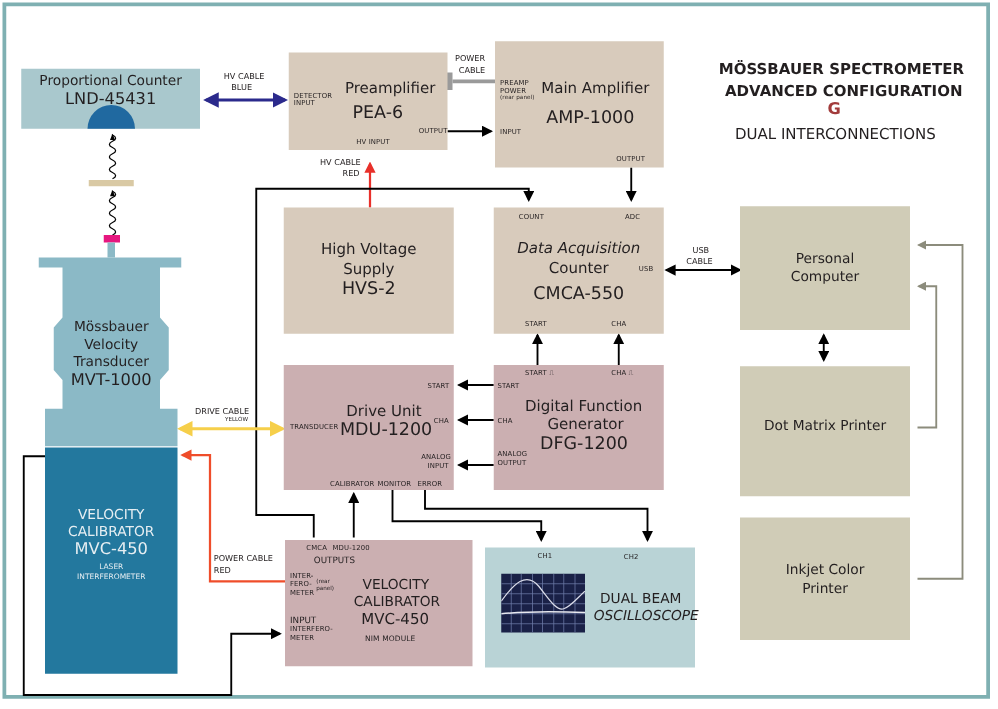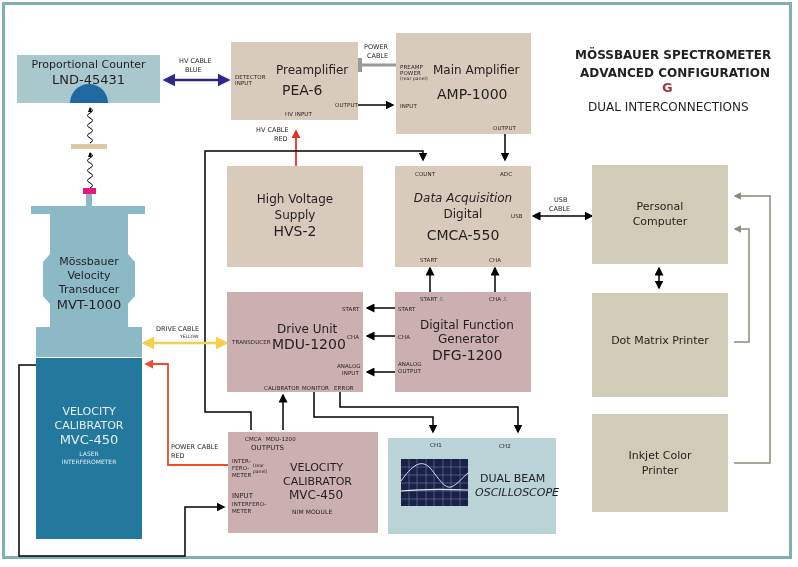--- a/index.html
+++ b/index.html
@@ -148,21 +148,21 @@
 <div class="box tan" style="left:227px;top:166px;width:136px;height:101px;">
   <div class="t name" style="left:0;right:0;top:26px;">High Voltage</div>
   <div class="t name" style="left:0;right:0;top:42px;">Supply</div>
   <div class="t model" style="left:0;right:0;top:57px;">HVS-2</div>
 </div>
 
 <div class="box tan" style="left:395px;top:166px;width:136px;height:101px;">
   <div class="t small" style="left:20px;top:5px;">COUNT</div>
   <div class="t small" style="left:105px;top:5px;">ADC</div>
   <div class="t name" style="left:0;right:0;top:25px;font-style:italic;">Data Acquisition</div>
-  <div class="t name" style="left:0;right:0;top:41px;">Digital</div>
+  <div class="t name" style="left:0;right:0;top:41px;">Counter</div>
   <div class="t small" style="left:116px;top:47px;">USB</div>
   <div class="t model" style="left:0;right:0;top:61px;">CMCA-550</div>
   <div class="t small" style="left:25px;top:91px;">START</div>
   <div class="t small" style="left:94px;top:91px;">CHA</div>
 </div>
 
 <div class="t cap" style="left:554px;top:196px;">USB</div>
 <div class="t cap" style="left:549px;top:205px;">CABLE</div>
 
 <div class="box gray" style="left:592px;top:165px;width:136px;height:99px;">

